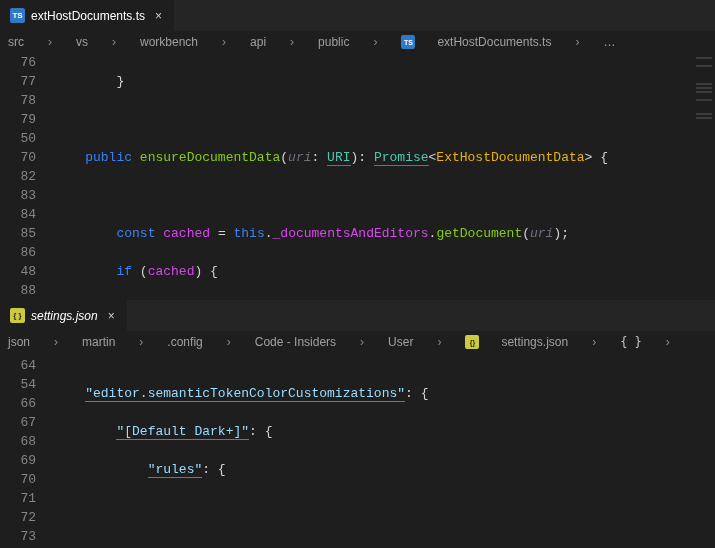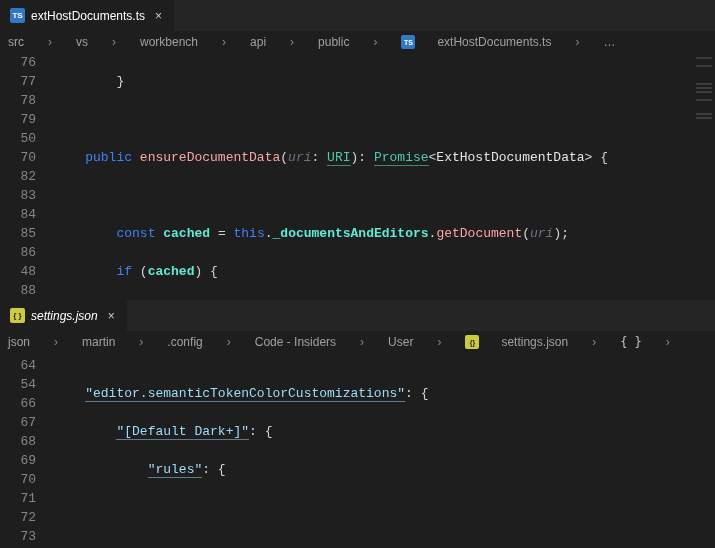--- a/index.html
+++ b/index.html
@@ -120,24 +120,24 @@
   .gutter .ln { height: 19px; }
   .code {
     flex: 1;
     font-size: 13px;
     line-height: 19px;
     white-space: pre;
     overflow: hidden;
   }
   .code .line { height: 19px; }
   .kw { color: #3b82f6; }
-  .fn { color: #fca5a5; }
-  .typ { color: #e5e5e5; }
+  .fn { color: #84cc16; }
+  .typ { color: #eab308; }
   .param { color: #70707f; font-style: italic; }
-  .prop { color: #5eead4; font-weight: bold; }
+  .prop { color: #d946ef; }
   .pun { color: #d4d4d4; }
   .ul-link { color:#4ec9b0; border-bottom:1px solid #4ec9b0a0; }
   .ul-prop { color:#9cdcfe; border-bottom:1px solid #9cdcfe80; }
   .minimap {
     position: absolute;
     right: 0;
     top: 53px;
     width: 22px;
     bottom: 0;
     background: #1e1e1e;

